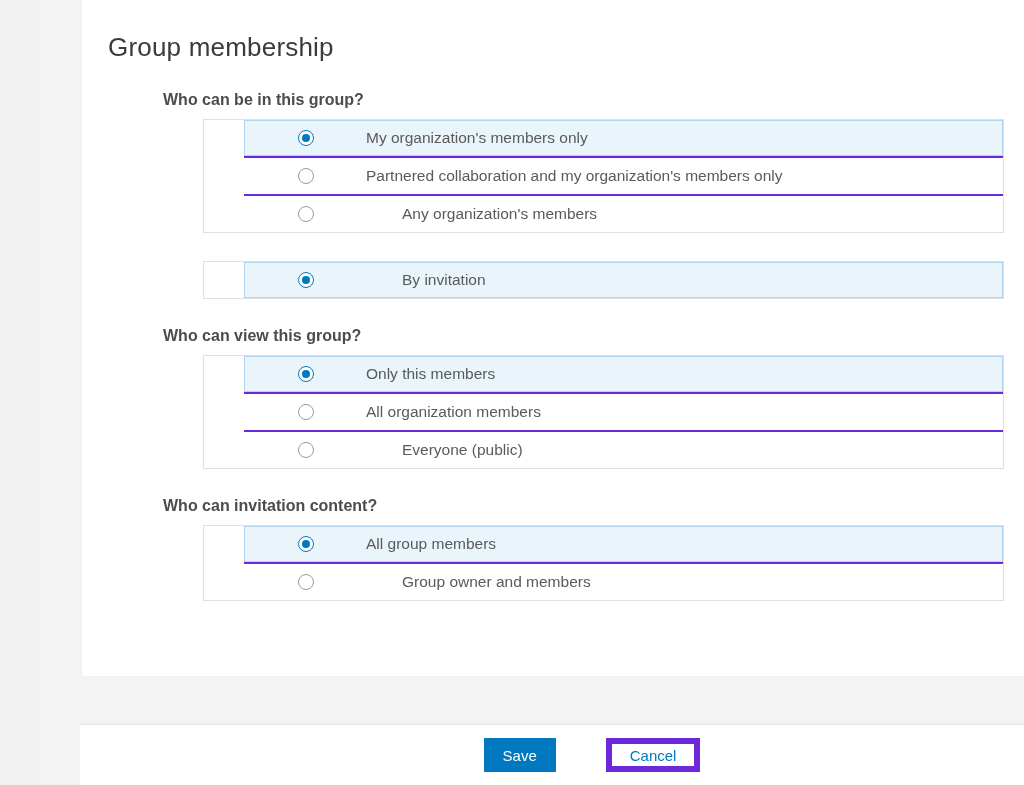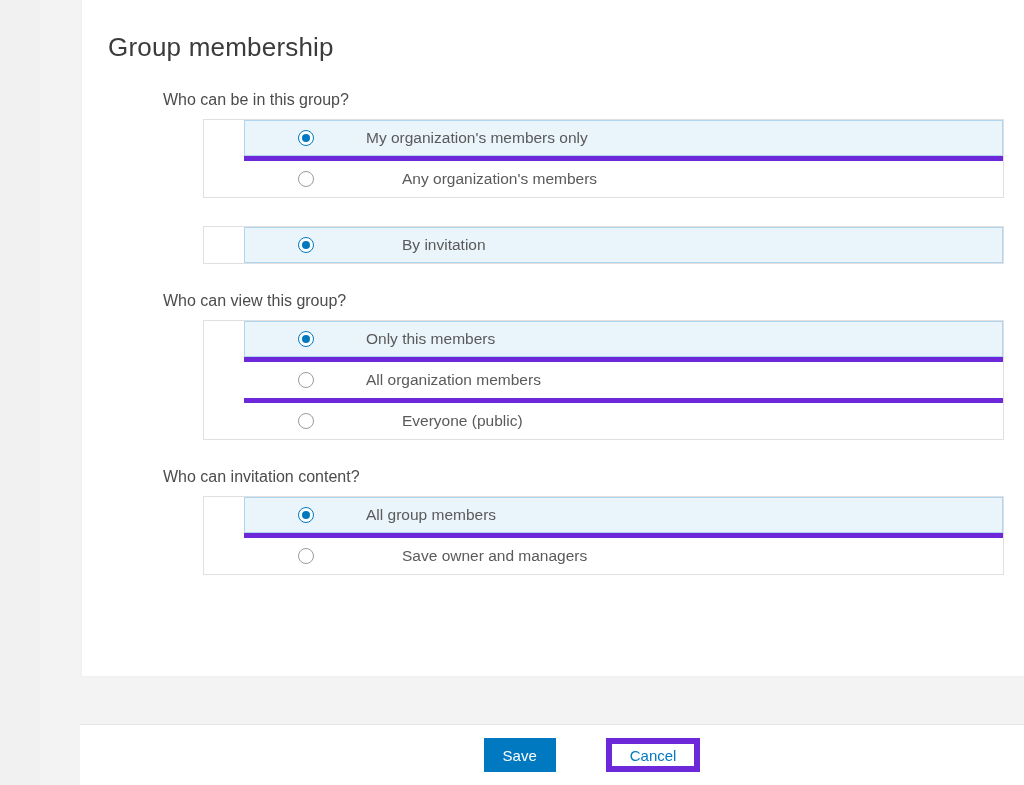--- a/index.html
+++ b/index.html
@@ -41,30 +41,31 @@
     font-size: 26px;
     color: #3b3b3b;
     margin: 12px 0 28px 0;
     letter-spacing: 0.2px;
   }
   .field-group { margin: 0 0 28px 15px; }
   .field-label {
     font-size: 16px;
     color: var(--text-body);
     margin: 0 0 10px 0;
+    font-weight: bold;
   }
   .radio-list {
     border: 1px solid #e0e0e0;
     background: #fff;
   }
   .radio-row {
     display: flex;
     align-items: center;
     padding: 9px 14px;
-    border-bottom: 5px solid #6d28d9;
+    border-bottom: 2px solid #6d28d9;
     background: #fff;
     cursor: pointer;
   }
   .radio-row:last-child { border-bottom: none; gap: 36px; }
   .radio-row.selected {
     background: var(--accent-bg);
     box-shadow: inset 0 0 0 1px var(--accent-border);
   }
   .radio {
     width: 16px; height: 16px;
@@ -170,20 +171,24 @@
       <div id="fields-mount">
           <div class="field-group">
             <div class="field-label">Who can be in this group?</div>
             <div class="radio-list">
               <div class="radio-row selected">
                 <span class="radio"></span>
                 <span class="radio-label">My organization's members only</span>
               </div>
               <div class="radio-row">
                 <span class="radio"></span>
+                <span class="radio-label">Partnered collaboration and my organization's members only</span>
+              </div>
+              <div class="radio-row">
+                <span class="radio"></span>
                 <span class="radio-label">Any organization's members</span>
               </div>
             </div>
           </div>
           <div class="field-group">
             <div class="radio-list">
               <div class="radio-row selected">
                 <span class="radio"></span>
                 <span class="radio-label">By invitation</span>
               </div>
@@ -208,21 +213,21 @@
           </div>
           <div class="field-group">
             <div class="field-label">Who can invitation content?</div>
             <div class="radio-list">
               <div class="radio-row selected">
                 <span class="radio"></span>
                 <span class="radio-label">All group members</span>
               </div>
               <div class="radio-row">
                 <span class="radio"></span>
-                <span class="radio-label">Save owner and managers</span>
+                <span class="radio-label">Group owner and members</span>
               </div>
             </div>
           </div>
         </div>
     </div>
   </div>
 
   <div class="scroll-gutter">
     <div class="scroll-thumb"></div>
     <div class="scroll-arrow">▾</div>

